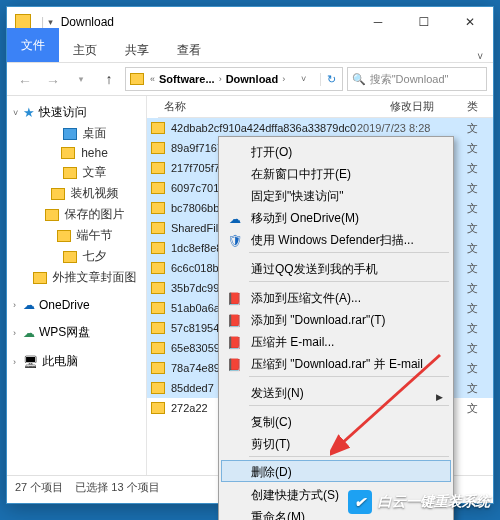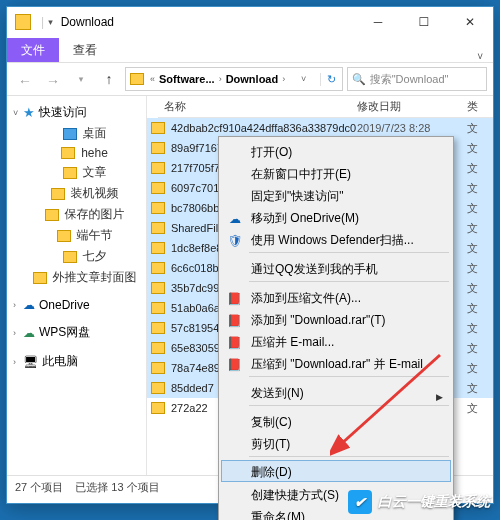--- a/index.html
+++ b/index.html
@@ -8,21 +8,21 @@
 
   
   .titlebar { height:30px; display:flex; align-items:center; font-size:12px; padding-left:8px; }
   .titlebar .iconbox { width:16px; height:16px; background:#ffcf4b; border:1px solid #cc9a00; margin-right:6px; }
   .titlebar .title { color:#000; }
   .titlebar .spacer { flex:1; }
   .titlebar .winbtn { width:46px; height:30px; display:flex; align-items:center; justify-content:center; color:#333; font-size:12px; }
 
   
   .ribbon { height:26px; display:flex; align-items:flex-end; font-size:12px; border-bottom:1px solid #e0e0e0; }
-  .ribbon .filetab { background:#8b5cf6; color:#fff; padding:4px 14px; height:24px; display:flex; align-items:center; }
+  .ribbon .filetab { background:#3b82f6; color:#fff; padding:4px 14px; height:34px; display:flex; align-items:center; }
   .ribbon .tab { padding:4px 14px; color:#333; height:24px; display:flex; align-items:center; }
   .ribbon .expand { margin-left:auto; padding:0 10px; color:#555; font-size:10px; }
 
   
   .addrrow { height:32px; display:flex; align-items:center; padding:4px 6px; gap:4px; }
   .navbtn { width:24px; height:24px; border-radius:2px; display:flex; align-items:center; justify-content:center; color:#9e9e9e; font-size:14px; }
   .navbtn.enabled { color:#333; }
   .breadcrumb { flex:1; height:24px; border:1px solid #cfcfcf; display:flex; align-items:center; font-size:11px; background:#fff; padding-left:4px; overflow:hidden; }
   .breadcrumb .seg { padding:0 2px; white-space:nowrap;font-weight:bold; }
   .breadcrumb .chev { color:#666; padding:0 2px; font-size:9px; }
@@ -38,21 +38,21 @@
   .side-head { display:flex; align-items:center; padding:2px 6px; font-size:12px; }
   .side-head .tw { width:10px; font-size:9px; color:#666; }
   .side-head .star { color:#2a8dd4; margin-right:4px; font-size:13px; }
   .side-item { display:flex; align-items:center; padding:2px 6px 2px 22px; font-size:12px; color:#333;justify-content:center; }
   .side-item .ico { width:14px; height:12px; margin-right:6px; background:#ffcf4b; border:1px solid #cc9a00; }
   .side-item .ico.blue { background:#4aa3e6; border-color:#1a6fb0; }
 
   .content { flex:1; display:flex; flex-direction:column; overflow:hidden; }
   .colhdr { height:22px; border-bottom:1px solid #e5e5e5; display:flex; align-items:center; font-size:11px; color:#444;margin-left:11px; }
   .colhdr .c-name { flex:1; padding-left:6px; }
-  .colhdr .c-date { width:110px; }
+  .colhdr .c-date { width:110px;text-align:center; }
   .colhdr .c-type { width:26px; }
   .filelist { flex:1; overflow:hidden; font-size:11px; }
   .filerow { display:flex; align-items:center; height:20px; padding-left:4px; }
   .filerow.sel { background:#cde8ff; }
   .filerow .fico { width:14px; height:12px; background:#ffcf4b; border:1px solid #cc9a00; margin-right:6px; flex-shrink:0; }
   .filerow .fname { flex:1; white-space:nowrap; overflow:hidden; text-overflow:clip; color:#222; }
   .filerow .fdate { width:110px; color:#555; font-size:11px; }
   .filerow .ftype { width:26px; color:#555; font-size:11px; }
 
   
@@ -87,20 +87,22 @@
     <span style="color:#555;font-size:9px;margin-right:8px;">▾</span>
     <span class="title">Download</span>
     <div class="spacer"></div>
     <div class="winbtn">─</div>
     <div class="winbtn">☐</div>
     <div class="winbtn close">✕</div>
   </div>
 
   <div class="ribbon">
     <div class="filetab">文件</div>
+    <div class="tab">主页</div>
+    <div class="tab">共享</div>
     <div class="tab">查看</div>
     <div class="expand">˅</div>
   </div>
 
   <div class="addrrow">
     <div class="navbtn">←</div>
     <div class="navbtn">→</div>
     <div class="navbtn" style="font-size:9px;">▾</div>
     <div class="navbtn enabled">↑</div>
     <div class="breadcrumb">

